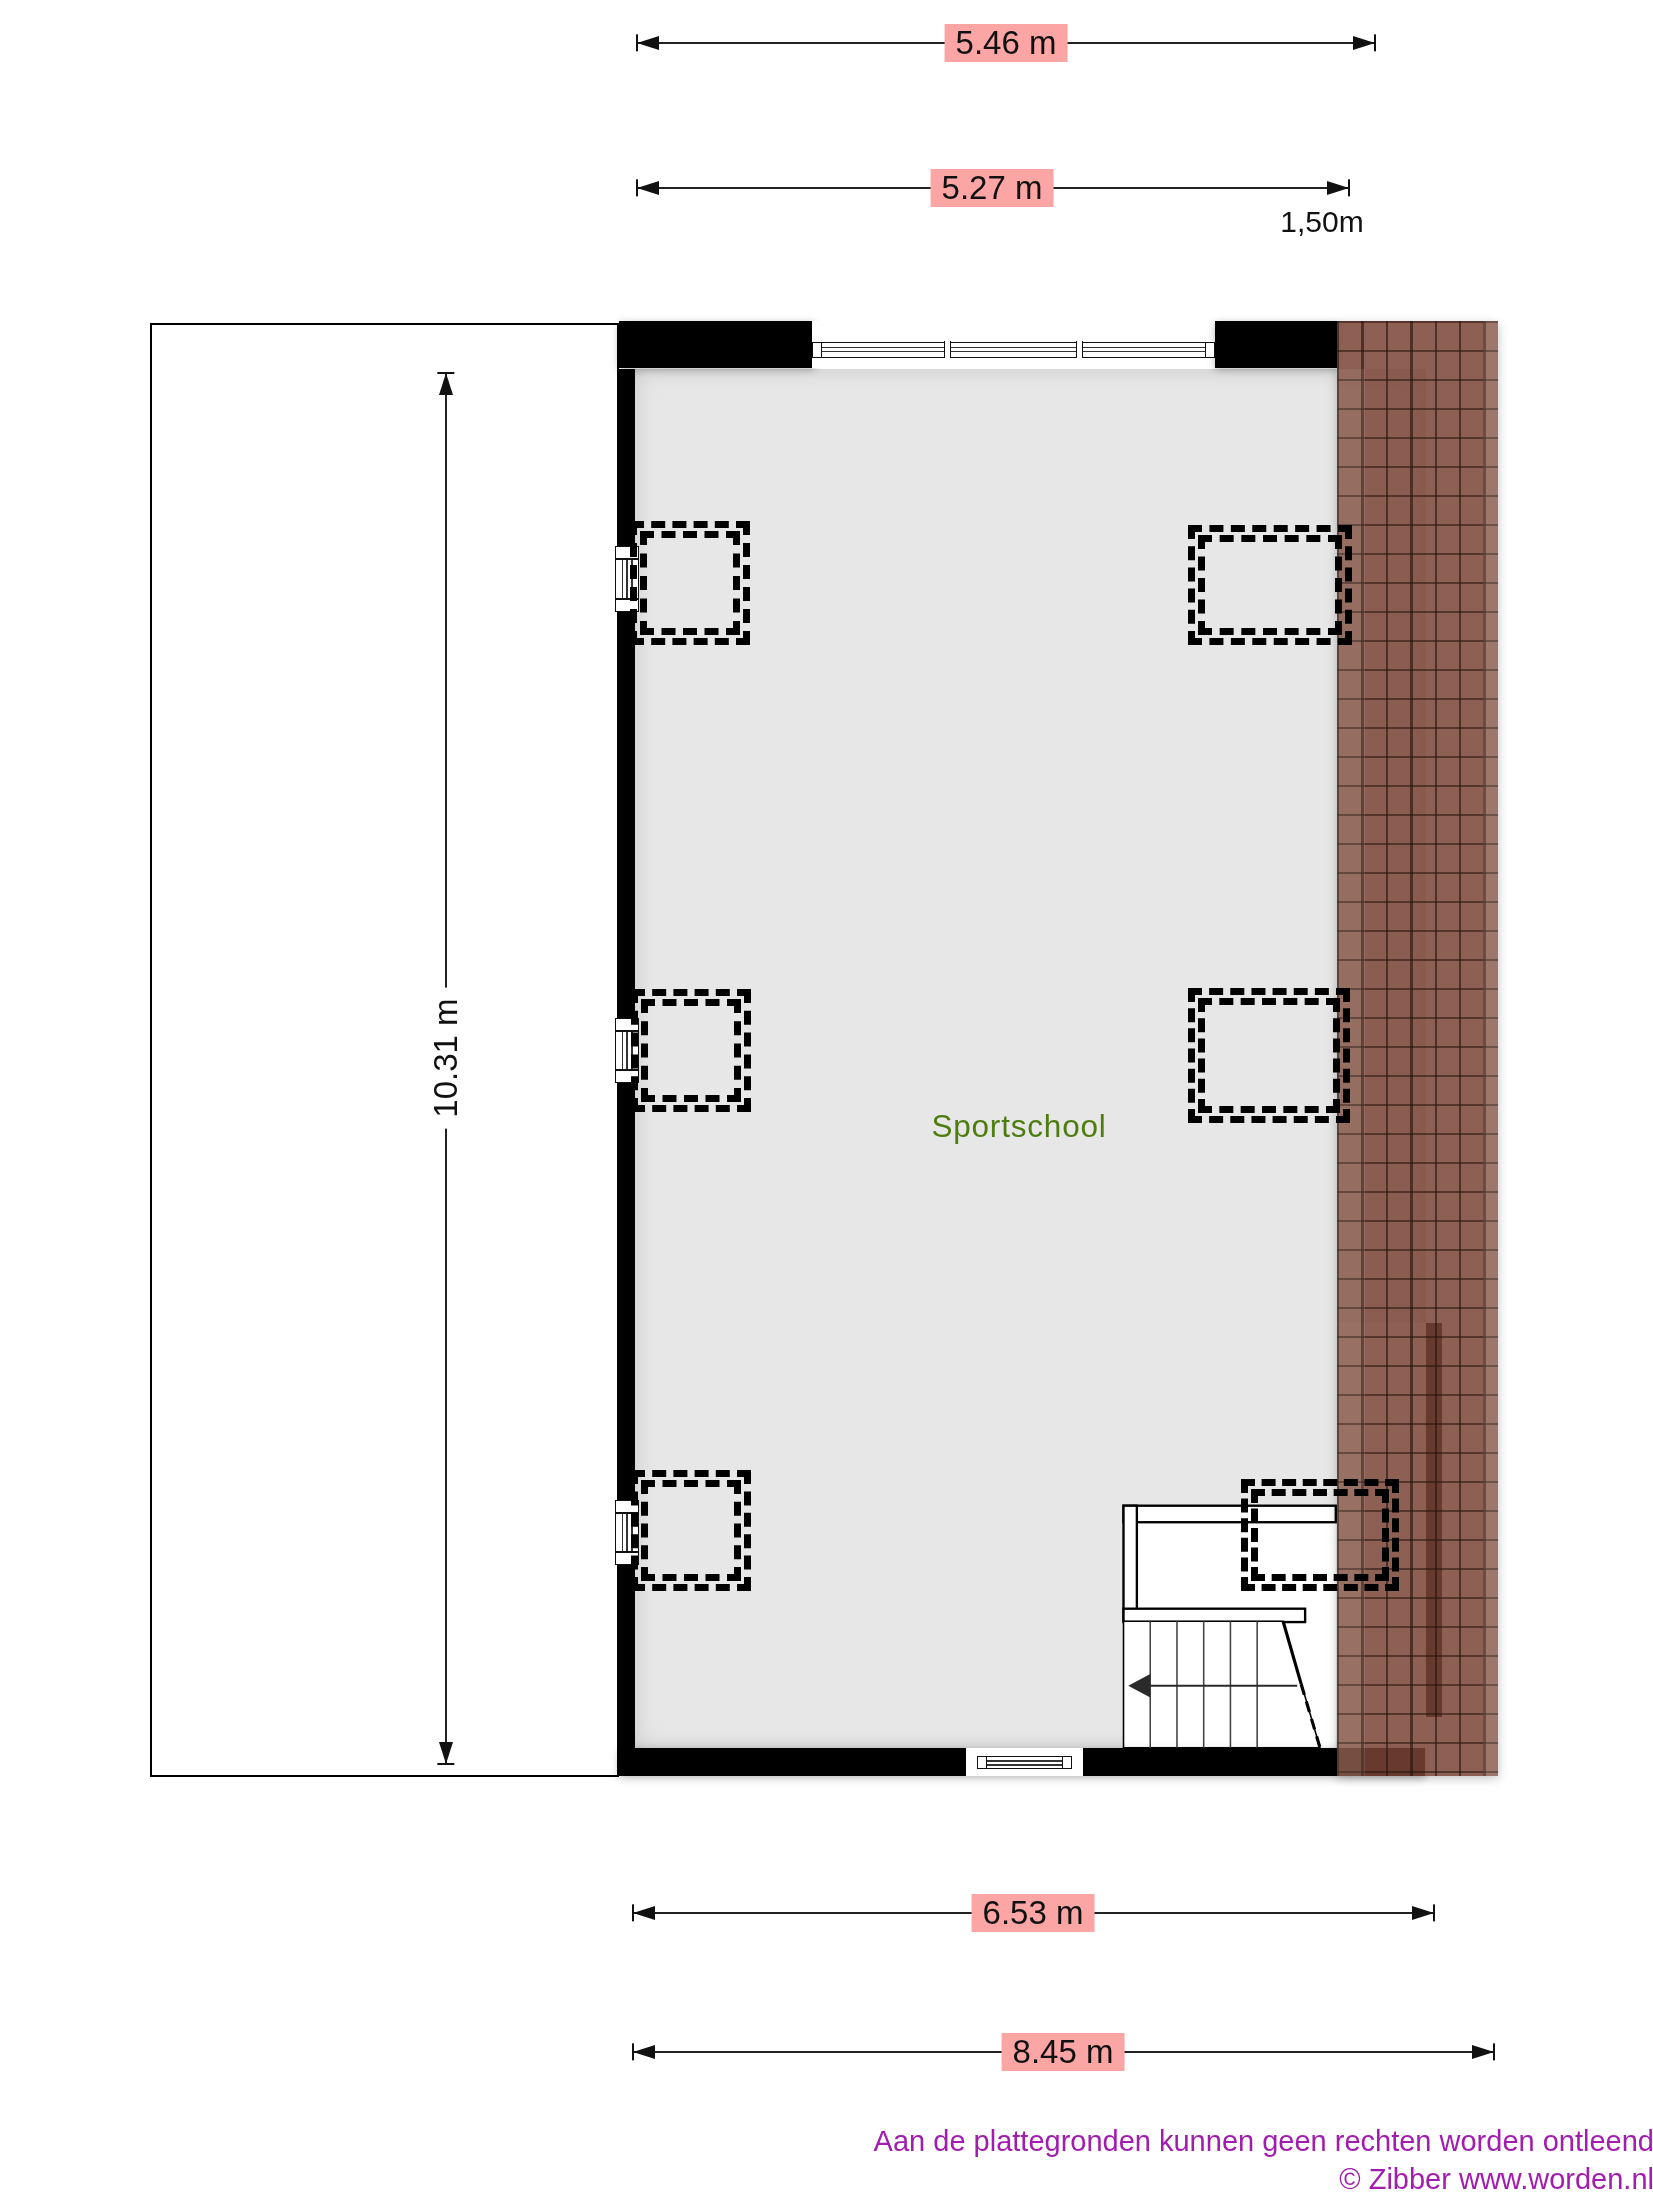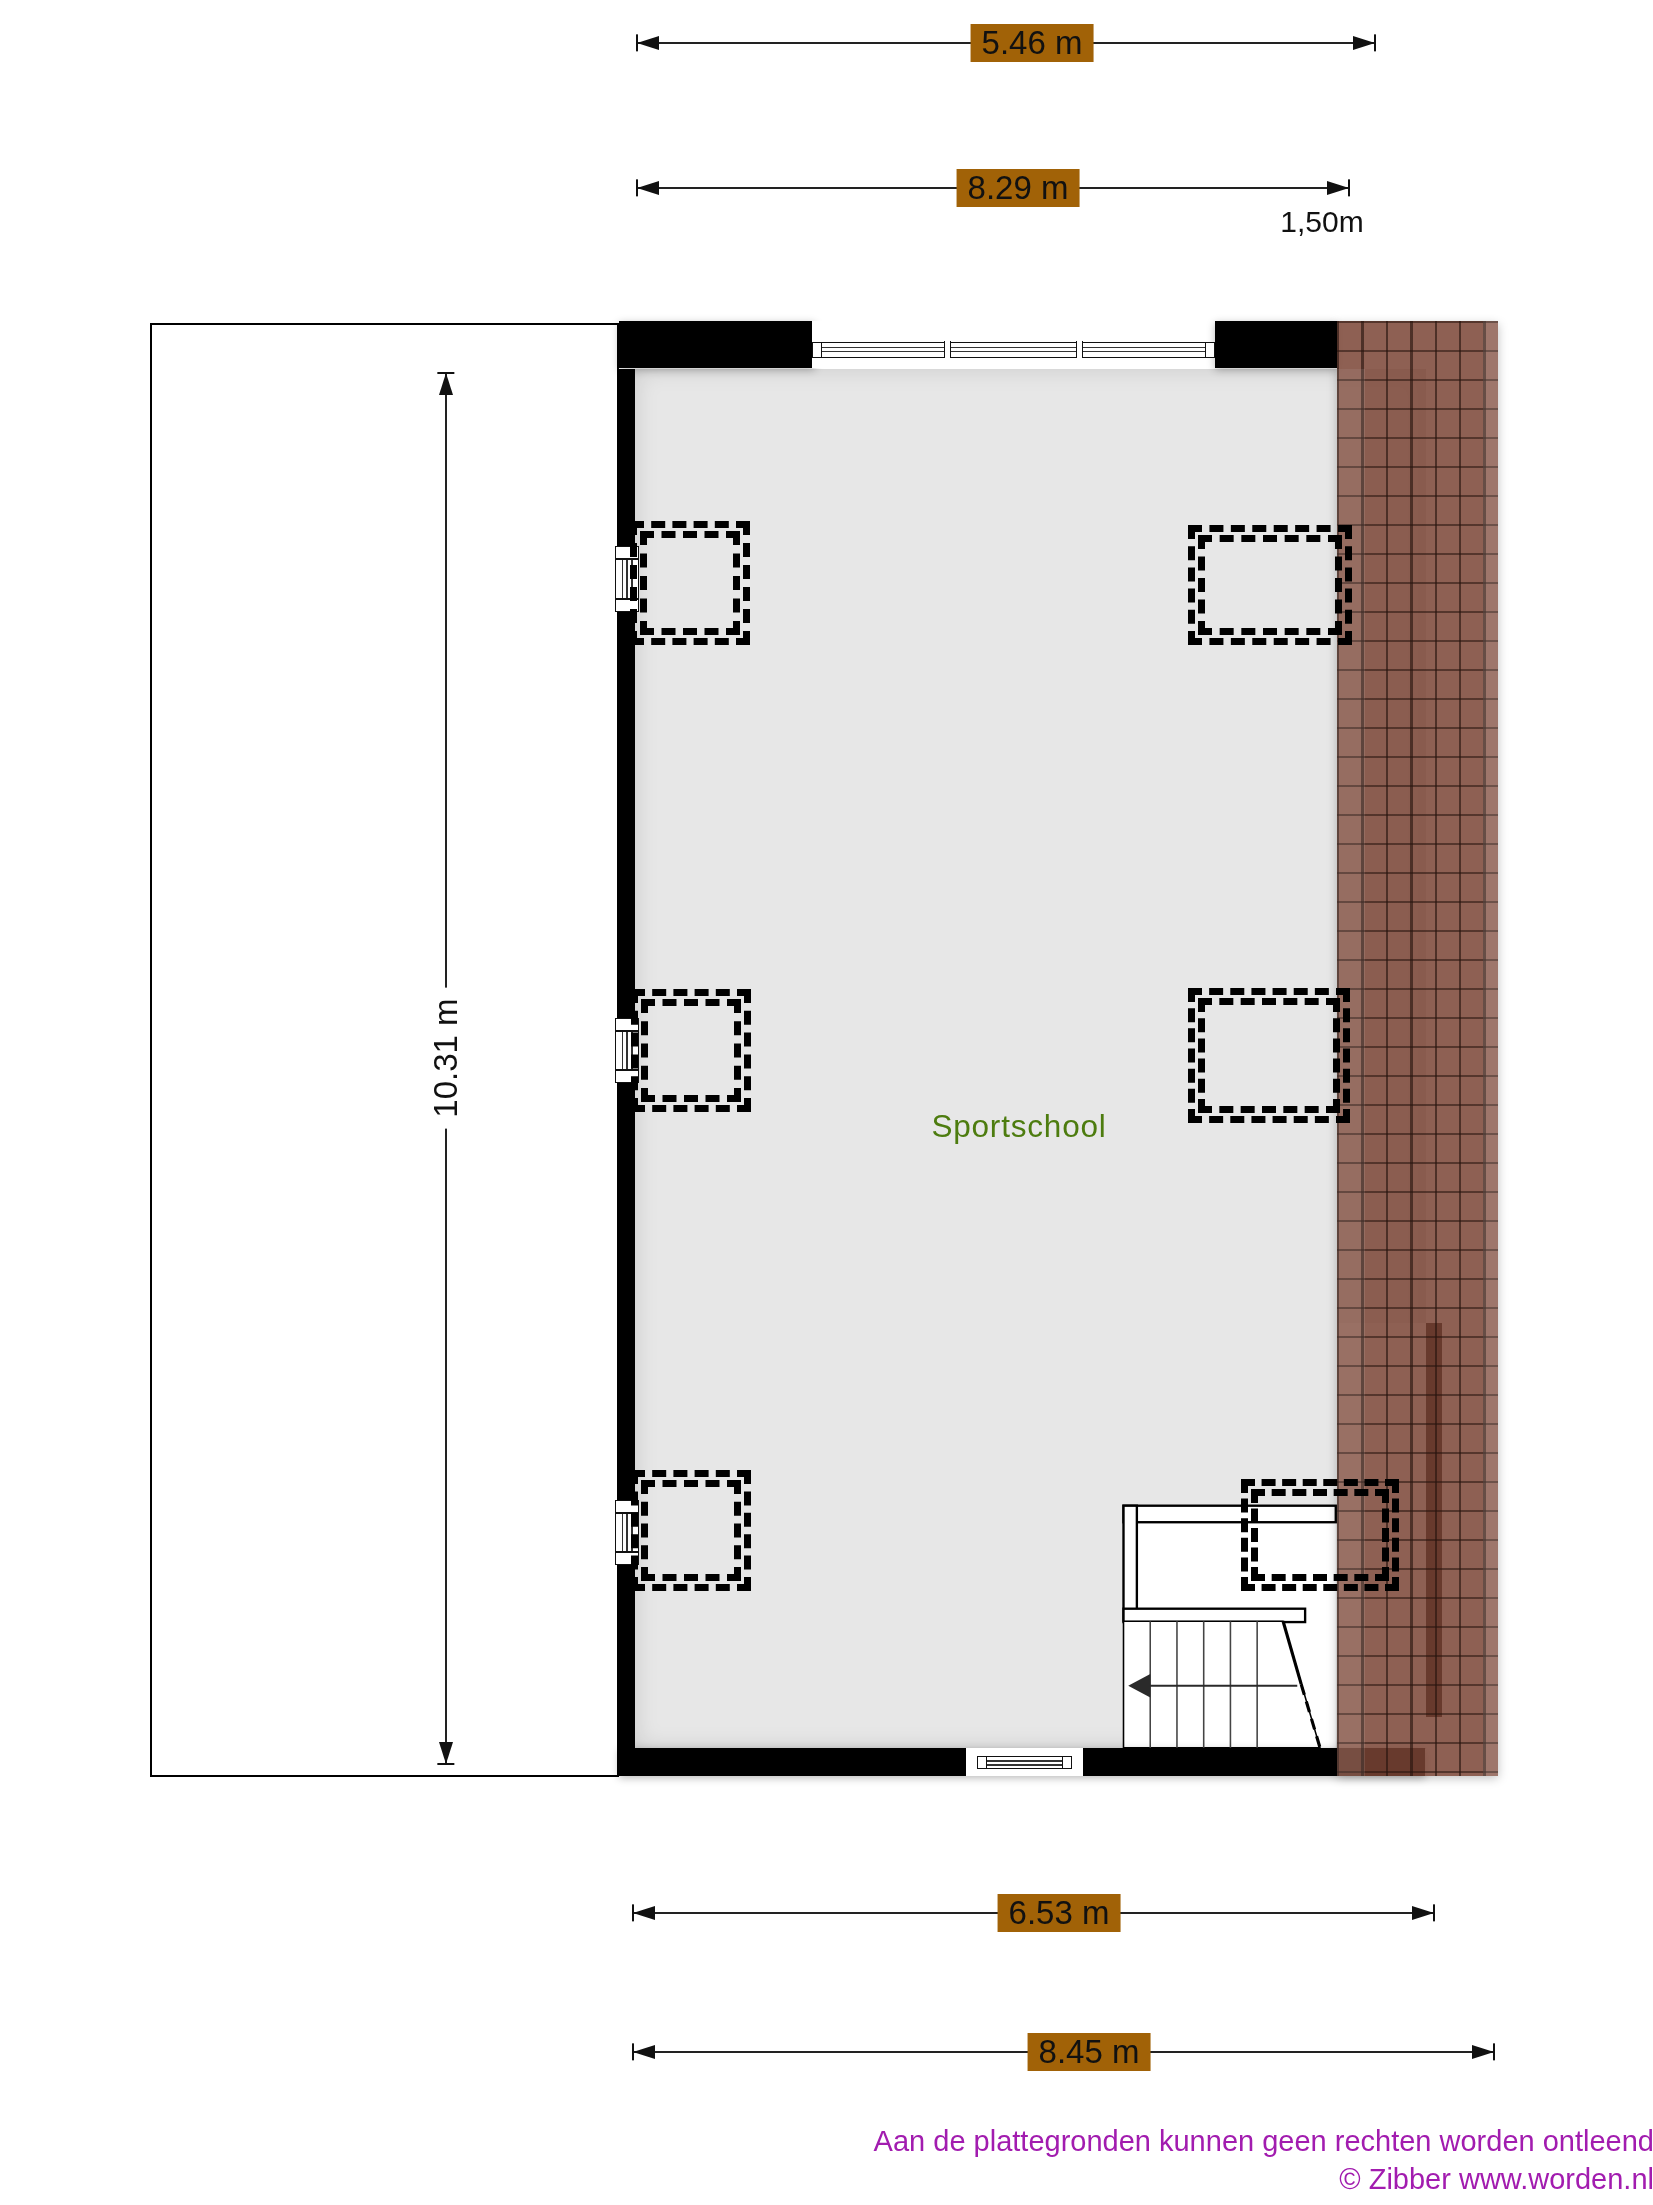--- a/index.html
+++ b/index.html
@@ -70,21 +70,21 @@
   .dline-v{width:1.6px;background:#222;}
   .arr{width:0;height:0;position:absolute;}
   .arr-l{left:-0.8px;top:50%;transform:translateY(-50%);border-top:7px solid transparent;border-bottom:7px solid transparent;border-right:22px solid #111;}
   .arr-r{right:-0.8px;top:50%;transform:translateY(-50%);border-top:7px solid transparent;border-bottom:7px solid transparent;border-left:22px solid #111;}
   .arr-u{top:-0.8px;left:50%;transform:translateX(-50%);border-left:7px solid transparent;border-right:7px solid transparent;border-bottom:22px solid #111;}
   .arr-d{bottom:-0.8px;left:50%;transform:translateX(-50%);border-left:7px solid transparent;border-right:7px solid transparent;border-top:22px solid #111;}
   .tick-l{position:absolute;left:-1.6px;top:50%;transform:translateY(-50%);width:1.6px;height:17.3px;background:#111;}
   .tick-r{position:absolute;right:-1.6px;top:50%;transform:translateY(-50%);width:1.6px;height:17.3px;background:#111;}
   .tick-t{position:absolute;top:-1.6px;left:50%;transform:translateX(-50%);height:1.6px;width:17.3px;background:#111;}
   .tick-b{position:absolute;bottom:-1.6px;left:50%;transform:translateX(-50%);height:1.6px;width:17.3px;background:#111;}
-  .dim-label{position:absolute;transform:translate(-50%,-50%);background:#a16207;padding:0 11px;font-size:33px;color:#111;white-space:nowrap;margin-left:26px;}
+  .dim-label{position:absolute;transform:translate(-50%,-50%);background:#fca5a5;padding:0 11px;font-size:33px;color:#111;white-space:nowrap;}
   .dim-label-v{position:absolute;transform:translate(-50%,-50%) rotate(-90deg);background:#fff;padding:0 11px;font-size:33px;color:#111;white-space:nowrap;}
   .free-label{position:absolute;transform:translate(-50%,-50%);font-size:30px;color:#111;white-space:nowrap;}
 
   
   .footer{left:441px;top:2122px;width:1213px;text-align:right;font-size:29px;color:#a21caf;line-height:38px;}
 </style>
 </head>
 <body>
 
 <div id="canvas">
@@ -190,21 +190,21 @@
       <span class="tick-r"></span>
   </div>
   <div class="dim-label" style="left:1006px;top:43px;">5.46 m</div>
 
   <div class="abs dline-h" style="left:638px;top:187px;width:710px;">
     <span class="arr arr-l"></span>
       <span class="arr arr-r"></span>
       <span class="tick-l"></span>
       <span class="tick-r"></span>
   </div>
-  <div class="dim-label" style="left:992px;top:188px;">8.29 m</div>
+  <div class="dim-label" style="left:992px;top:188px;">5.27 m</div>
 
   <div class="free-label" style="left:1322px;top:222px;">1,50m</div>
 
   <div class="abs dline-v" style="left:445px;top:374px;height:1389px;">
     <span class="arr arr-u"></span>
       <span class="arr arr-d"></span>
       <span class="tick-t"></span>
       <span class="tick-b"></span>
   </div>
   <div class="dim-label-v" style="left:446px;top:1058px;">10.31 m</div>

